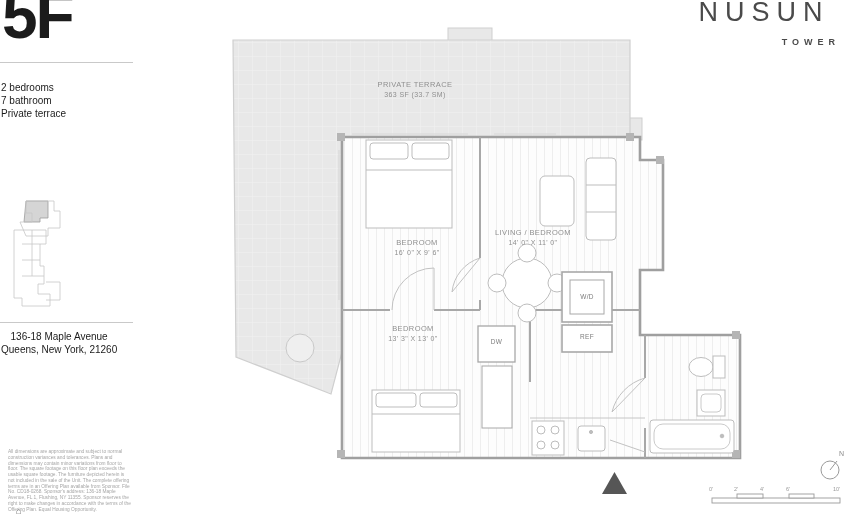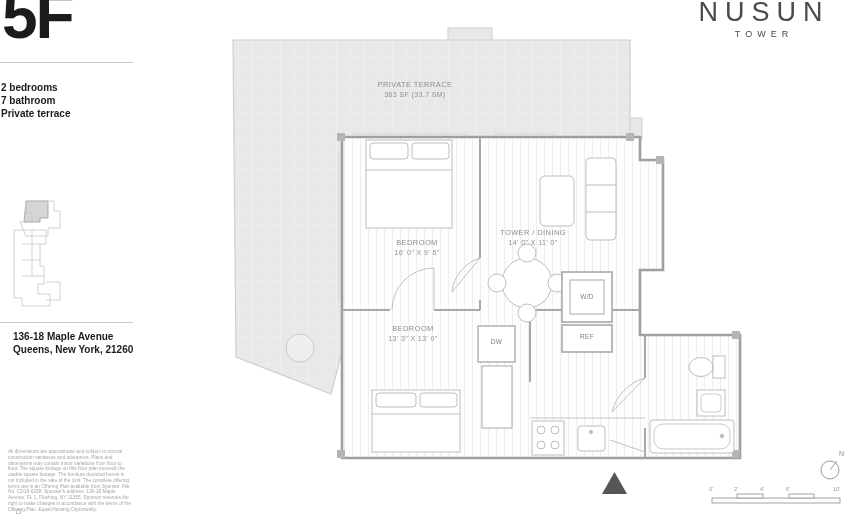--- a/index.html
+++ b/index.html
@@ -5,34 +5,34 @@
   * { margin:0; padding:0; box-sizing:border-box; }
   html,body { width:846px; height:514px; overflow:hidden; background:#fff;
     font-family:"Liberation Sans", sans-serif; }
   .stage { position:relative; width:846px; height:514px; background:#fff; overflow:hidden; }
 
   
   .unit-title { position:absolute; left:2px; top:-16px; font-size:64px; font-weight:700;
     letter-spacing:-2px; color:#1b1b1b; line-height:1; }
   .rule { position:absolute; left:0; width:133px; border-top:1px solid #c9c9c9; }
   .rule-1 { top:62px; } .rule-2 { top:322px; }
-  .summary { position:absolute; left:1px; top:81px; font-size:10px; font-weight:700;
+  .summary { position:absolute; left:1px; top:81px; font-size:10px; font-weight:400;
     color:#1b1b1b; line-height:1.32; }
   .keyplan { position:absolute; left:6px; top:192px; }
-  .address { position:absolute; left:13px; top:330px; font-size:10px; font-weight:700;
-    color:#1b1b1b; line-height:1.32; }
+  .address { position:absolute; left:1px; top:330px; font-size:10px; font-weight:400;
+    color:#1b1b1b; line-height:1.32;text-align:center; }
   .disclaimer { position:absolute; left:8px; top:449px; width:124px; font-size:4.8px;
     color:#a6a6a6; line-height:1.2; }
   .eho { position:absolute; left:16px; top:507px; font-size:9px; color:#555; line-height:1; }
 
   
   .brand { position:absolute; left:688px; top:12px; width:152px; text-align:center; }
   .brand-name { font-size:27px; font-weight:300; letter-spacing:7px; color:#4a4a4a;
     margin-top:-13px; line-height:1; white-space:nowrap; }
-  .brand-sub { font-size:9px; font-weight:400; letter-spacing:5px; color:#4a4a4a; margin-top:3px; }
+  .brand-sub { font-size:9px; font-weight:700; letter-spacing:5px; color:#4a4a4a; margin-top:11px;text-align:right; }
 
   
   .plan-svg { position:absolute; left:0; top:0; }
 
   .plan-label { position:absolute; text-align:center; color:#8f8f8f; line-height:1.35;
     letter-spacing:0.4px; }
   .plan-label .rname { font-size:7.5px; }
   .plan-label .rdims { font-size:7px; }
   .appl-label { position:absolute; text-align:center; color:#7c7c7c; font-size:6.5px;
     letter-spacing:0.3px; }
@@ -176,21 +176,21 @@
     <div class="rname">PRIVATE TERRACE</div>
     <div class="rdims">363 SF (33.7 SM)</div>
   </div>
 
   <div class="plan-label" style="left:352px; top:238px; width:130px;">
     <div class="rname">BEDROOM</div>
     <div class="rdims">16' 0" X 9' 6"</div>
   </div>
 
   <div class="plan-label" style="left:468px; top:228px; width:130px;">
-    <div class="rname">TOWER / DINING</div>
+    <div class="rname">LIVING / BEDROOM</div>
     <div class="rdims">14' 0" X 11' 0"</div>
   </div>
 
   <div class="plan-label" style="left:348px; top:324px; width:130px;">
     <div class="rname">BEDROOM</div>
     <div class="rdims">13' 3" X 13' 0"</div>
   </div>
 
 
   <div class="appl-label" style="left:562px; top:293px; width:50px;">W/D</div>

